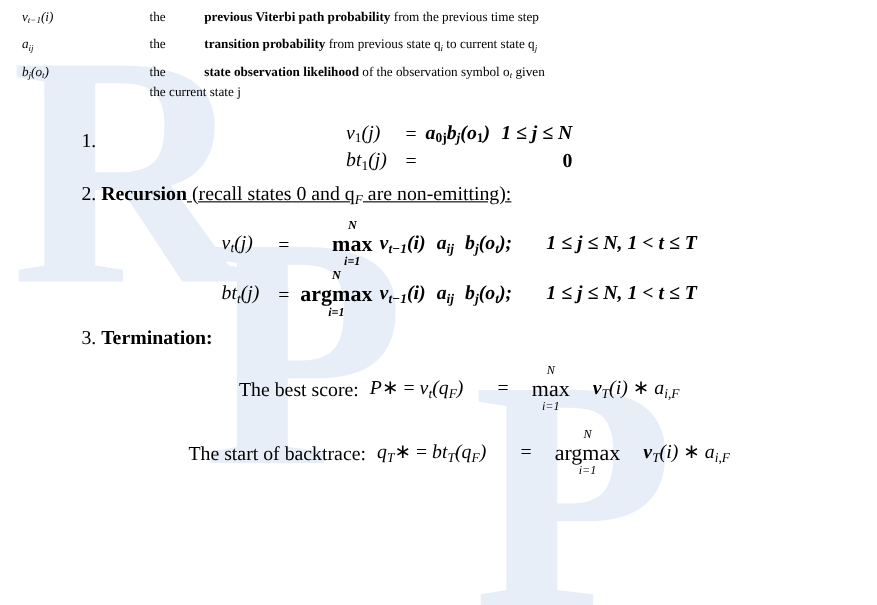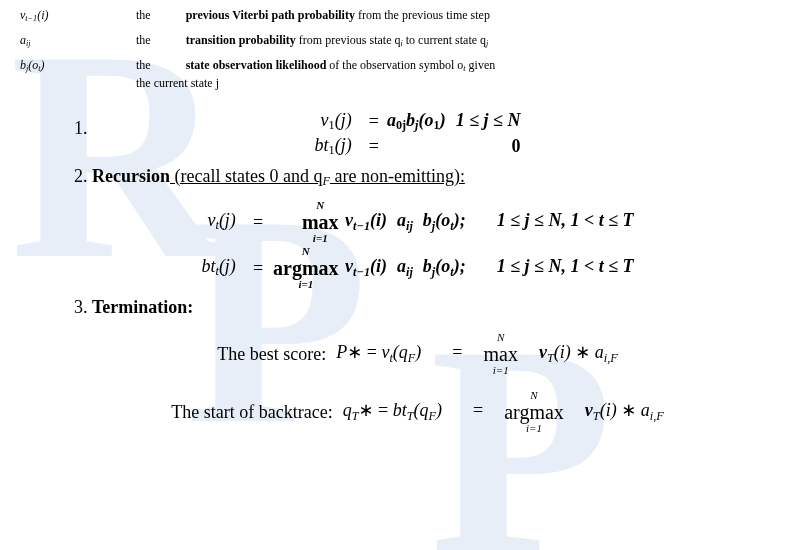--- a/index.html
+++ b/index.html
@@ -105,21 +105,20 @@
   .eqtable {
     border-collapse: collapse;
     font-size: 18px;
   }
   .eqtable td {
     padding: 1px 0;
     vertical-align: middle;
     white-space: nowrap;
   }
   .eq-lhs {
-    text-align: right;
     padding-right: 9px !important;
   }
   .eq-rel {
     text-align: center;
     padding: 0 8px !important;
   }
   .eq-rhs {
     text-align: right;
     font-weight: bold;
   }

